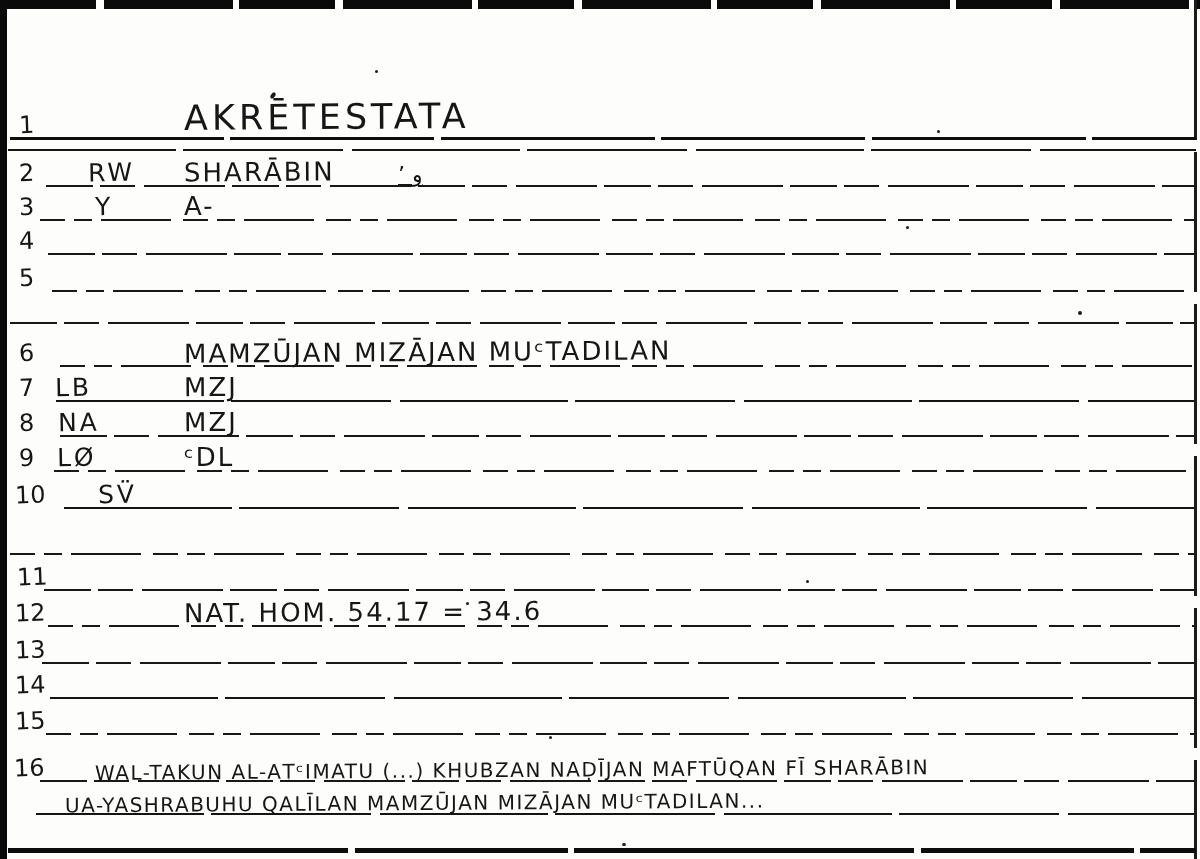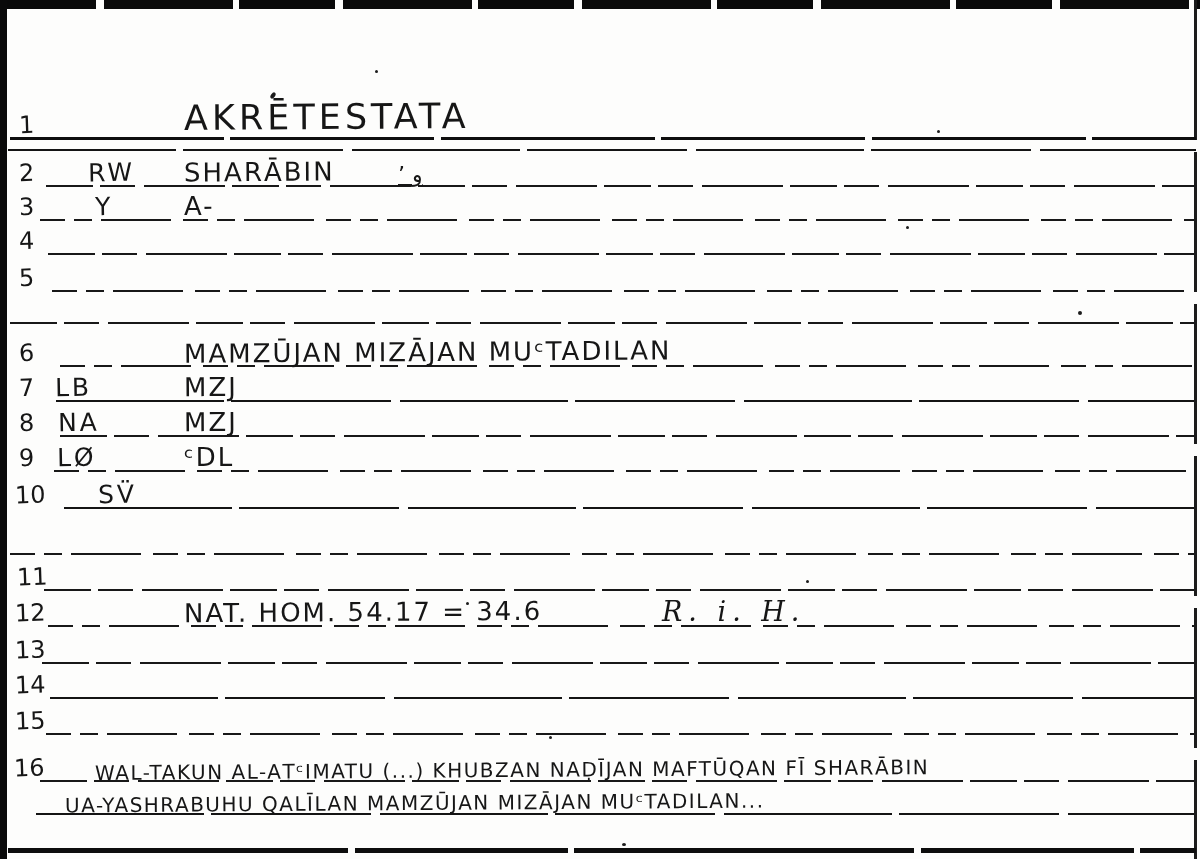--- a/index.html
+++ b/index.html
@@ -109,21 +109,20 @@
 <div class="row" style="top:469px;">
   <span class="num" style="left:15px;">10</span>
   <span class="sig" style="left:50px;margin-left:48px;">SV̈</span>
 </div>
 <div class="row" style="top:551px;">
   <span class="num" style="left:17px;">11</span>
 </div>
 <div class="row" style="top:587px;">
   <span class="num" style="left:15px;">12</span>
   <span class="txt">NAT. HOM. 54.17 = 34.6</span>
-  <span class="cursive" style="left:662px;">R. i. H.</span>
 </div>
 <div class="row" style="top:624px;">
   <span class="num" style="left:15px;">13</span>
 </div>
 <div class="row" style="top:659px;">
   <span class="num" style="left:15px;">14</span>
 </div>
 <div class="row" style="top:695px;">
   <span class="num" style="left:15px;">15</span>
 </div>

